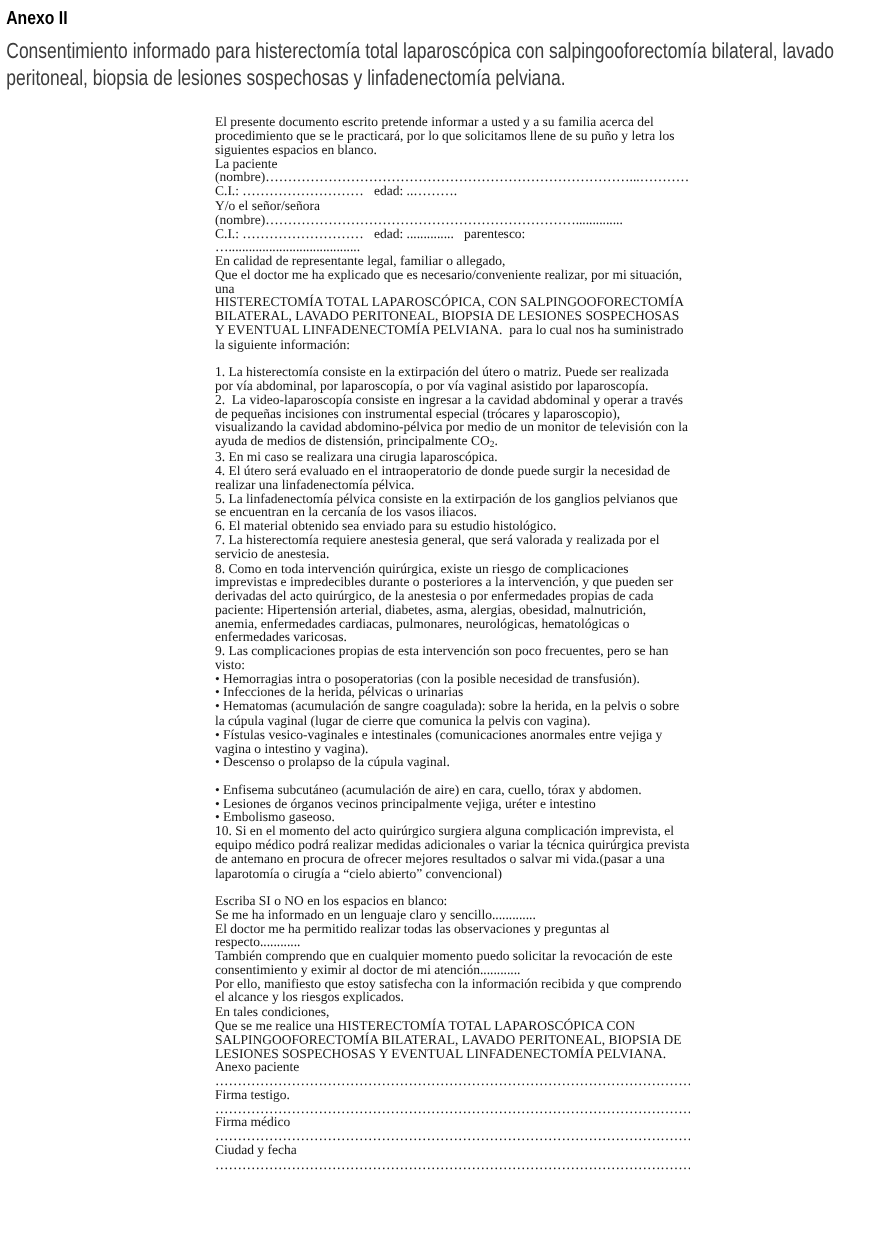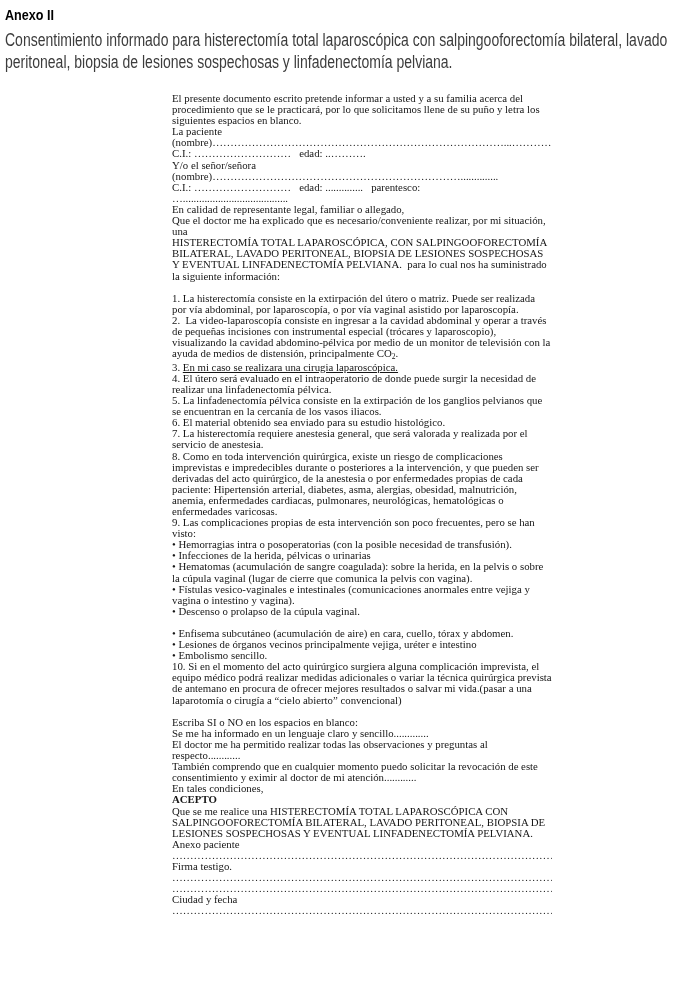--- a/index.html
+++ b/index.html
@@ -6,21 +6,21 @@
   body{width:700px;height:999px;overflow:hidden;}
   .page{position:relative;width:700px;height:999px;box-sizing:border-box;padding:6px 0 0 5px;overflow:hidden;background:#fff;}
   .annex{font-family:"Liberation Sans",sans-serif;font-weight:700;font-size:15px;line-height:17px;color:#000;transform:scaleX(0.84);transform-origin:0 0;white-space:nowrap;}
   .subtitle{font-family:"Liberation Sans",sans-serif;font-size:17.5px;line-height:22px;color:#3c3c3c;width:872px;transform:scaleX(0.8);transform-origin:0 0;margin-top:6px;}
   .doc{font-family:"Liberation Serif",serif;font-size:10.8px;line-height:11.1px;color:#161616;margin:20px 0 0 167px;width:380px;}
   .doc p{margin:0;padding:0;}
   .doc p.gap{margin-top:11.1px;}
   .clip{white-space:nowrap;overflow:hidden;}
   .it{}
   .bd{font-weight:700;}
-  .un{text-decoration:underline;}
+  .un{}
   .sub{font-size:7.5px;vertical-align:-1.5px;}
 </style>
 </head>
 <body>
 
 <div class="page">
   <div class="header">
     <div class="annex">Anexo II</div>
     <div class="subtitle">Consentimiento informado para histerectomía total laparoscópica con salpingooforectomía bilateral, lavado peritoneal, biopsia de lesiones sospechosas y linfadenectomía pelviana.</div>
   </div>
@@ -45,30 +45,31 @@
       <p><span>7. La histerectomía requiere anestesia general, que será valorada y realizada por el servicio de anestesia.</span></p>
       <p><span>8. Como en toda intervención quirúrgica, existe un riesgo de complicaciones imprevistas e impredecibles durante o posteriores a la intervención, y que pueden ser derivadas del acto quirúrgico, de la anestesia o por enfermedades propias de cada paciente: Hipertensión arterial, diabetes, asma, alergias, obesidad, malnutrición, anemia, enfermedades cardiacas, pulmonares, neurológicas, hematológicas o enfermedades varicosas.</span></p>
       <p><span>9. Las complicaciones propias de esta intervención son poco frecuentes, pero se han visto:</span></p>
       <p><span>• </span><span class="it">Hemorragias intra o posoperatorias</span><span> (con la posible necesidad de transfusión).</span></p>
       <p><span>• </span><span class="it">Infecciones de la herida, pélvicas o urinarias</span></p>
       <p><span>• </span><span class="it">Hematomas</span><span> (acumulación de sangre coagulada)</span><span class="it">: sobre la herida, en la pelvis o sobre la cúpula vaginal</span><span> (lugar de cierre que comunica la pelvis con vagina</span><span class="it">).</span></p>
       <p><span>• </span><span class="it">Fístulas vesico-vaginales e intestinales</span><span> (comunicaciones anormales entre vejiga y vagina o intestino y vagina).</span></p>
       <p><span>• </span><span class="it">Descenso o prolapso de la cúpula vaginal.</span></p>
       <p class="gap"><span>• </span><span class="it">Enfisema subcutáneo</span><span> (acumulación de aire) </span><span class="it">en cara, cuello, tórax y abdomen.</span></p>
       <p><span>• Lesiones de órganos vecinos principalmente vejiga, uréter e intestino</span></p>
-      <p><span>• Embolismo sencillo.</span></p>
+      <p><span>• Embolismo gaseoso.</span></p>
       <p><span>10. Si en el momento del acto quirúrgico surgiera alguna complicación imprevista, el equipo médico podrá realizar medidas adicionales o variar la técnica quirúrgica prevista de antemano en procura de </span><span class="it">ofrecer mejores resultados o salvar mi vida.(pasar a una laparotomía o cirugía a “cielo abierto” convencional)</span></p>
       <p class="gap"><span>Escriba SI o NO en los espacios en blanco:</span></p>
       <p><span>Se me ha informado en un lenguaje claro y sencillo.............</span></p>
       <p><span>El doctor me ha permitido realizar todas las observaciones y preguntas al respecto............</span></p>
       <p><span>También comprendo que en cualquier momento puedo solicitar la revocación de este consentimiento y eximir al doctor de mi atención............</span></p>
+      <p><span>Por ello, manifiesto que estoy satisfecha con la información recibida y que comprendo el alcance y los riesgos explicados.</span></p>
       <p><span>En tales condiciones,</span></p>
-      <p><span class="bd">ACEPTO</span></p>
       <p><span>Que se me realice una HISTERECTOMÍA TOTAL LAPAROSCÓPICA CON SALPINGOOFORECTOMÍA BILATERAL, LAVADO PERITONEAL, BIOPSIA DE LESIONES SOSPECHOSAS Y EVENTUAL LINFADENECTOMÍA PELVIANA.</span></p>
       <p><span>Anexo paciente</span></p>
       <p class="clip"><span>………………………………………………………………………………………………………...</span></p>
       <p><span>Firma testigo.</span></p>
       <p class="clip"><span>…………………………………………………………………………………………………………</span></p>
+      <p><span>Firma médico</span></p>
       <p class="clip"><span>…………………………………………………………………………………………………………</span></p>
       <p><span>Ciudad y fecha</span></p>
       <p class="clip"><span>…………………………………………………………………………………………………………..</span></p>
     </div>
 </div>
 
 </body></html>

